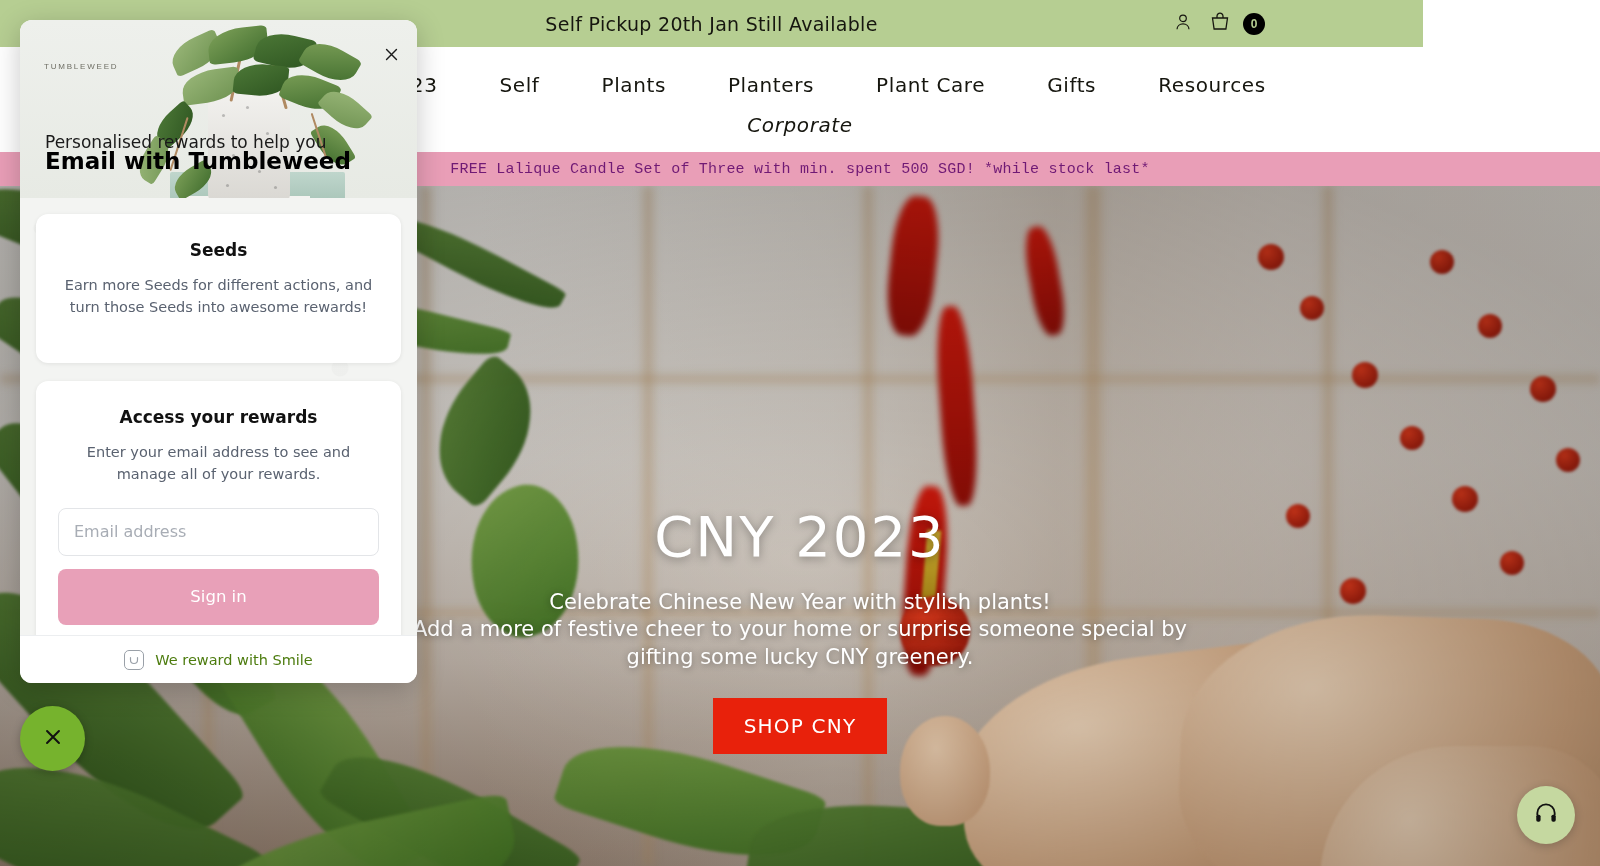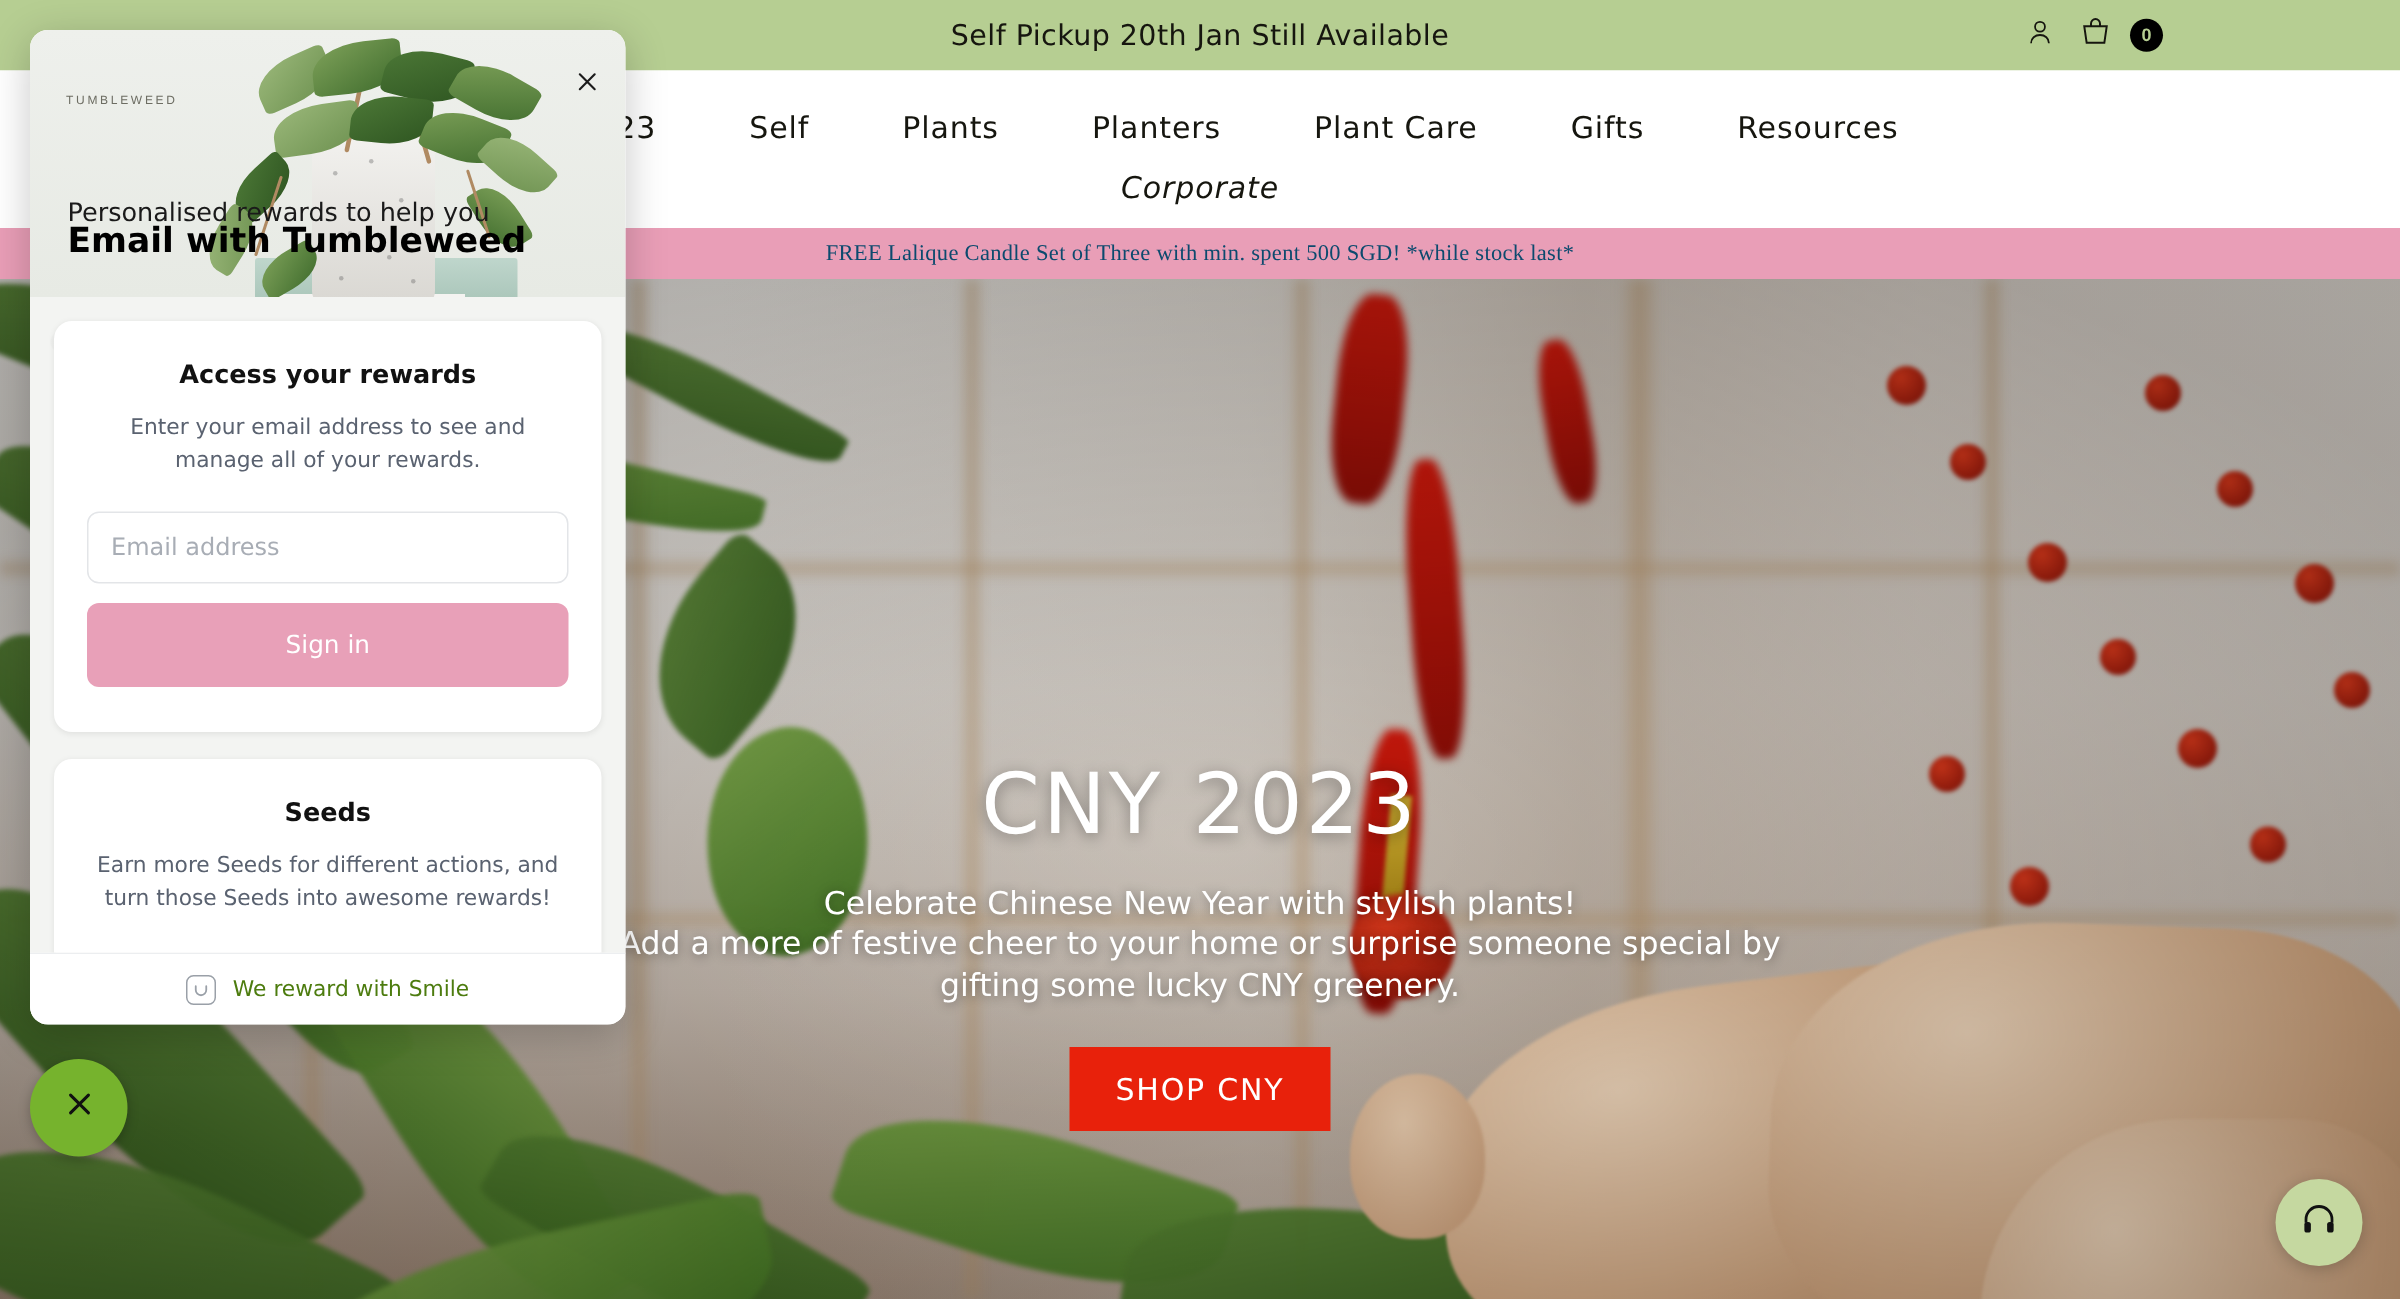--- a/index.html
+++ b/index.html
@@ -7,21 +7,21 @@
     width: 1600px; height: 866px;
     overflow: hidden;
     font-family: "Liberation Sans", sans-serif;
     background: #ffffff;
   }
 
   #page { position: relative; width: 1600px; height: 866px; overflow: hidden; }
 
   
   .announce {
-    position: absolute; top: 0; left: 0; width: 1600px; height: 47px;
+    position: absolute; top: 0; left: 0; width: 1423px; height: 47px;
     background: #b6ce92;
     display: flex; align-items: center; justify-content: center;
   }
   .announce-text {
     font-family: "DejaVu Sans", sans-serif;
     font-size: 19px; color: #16160f; letter-spacing: .3px;
   }
   .announce-icons {
     position: absolute; right: 158px; top: 50%; transform: translateY(-50%);
     display: flex; align-items: center; gap: 14px;
@@ -59,22 +59,22 @@
   }
   .nav-row2 { width: 100%; display: flex; justify-content: center; font-style: italic; }
 
   
   .promo {
     position: absolute; top: 152px; left: 0; width: 1600px; height: 34px;
     background: #e99eb7;
     display: flex; align-items: center; justify-content: center;
   }
   .promo-text {
-    font-family: Liberation Serif, serif;
-    font-size: 15px; color: #0c4a6e; letter-spacing: .2px;
+    font-family: Liberation Mono, monospace;
+    font-size: 15px; color: #701a75; letter-spacing: .2px;
   }
 
   
   .hero {
     position: absolute; top: 186px; left: 0; width: 1600px; height: 680px;
     overflow: hidden;
     background: #6b5a4a;
   }
   .hero-bg { position: absolute; inset: 0; }
   
@@ -459,31 +459,31 @@
 
       <div class="modal-close">
         <svg width="17" height="17" viewBox="0 0 24 24" fill="none" stroke="#1b1b1b" stroke-width="2" stroke-linecap="round">
           <path d="M5 5l14 14M19 5L5 19"></path>
         </svg>
       </div>
     </div>
 
     <div class="modal-body">
 
+      <div class="r-card seeds-card">
+        <div class="r-card-title">Seeds</div>
+        <div class="r-card-desc">Earn more Seeds for different actions, and turn those Seeds into awesome rewards!</div>
+
+      </div>
+
       <div class="r-card">
         <div class="r-card-title">Access your rewards</div>
         <div class="r-card-desc">Enter your email address to see and manage all of your rewards.</div>
         <input class="email-input" type="email" placeholder="Email address" style="">
         <button class="signin-btn">Sign in</button>
-      </div>
-
-      <div class="r-card seeds-card">
-        <div class="r-card-title">Seeds</div>
-        <div class="r-card-desc">Earn more Seeds for different actions, and turn those Seeds into awesome rewards!</div>
-
       </div>
 
     </div>
 
     <div class="modal-footer">
       <span class="smile-box">
         <svg width="12" height="12" viewBox="0 0 24 24" fill="none" stroke="#9aa0a8" stroke-width="2.4" stroke-linecap="round">
           <path d="M5 7v5a7 7 0 0 0 14 0V7"></path>
         </svg>
       </span>

